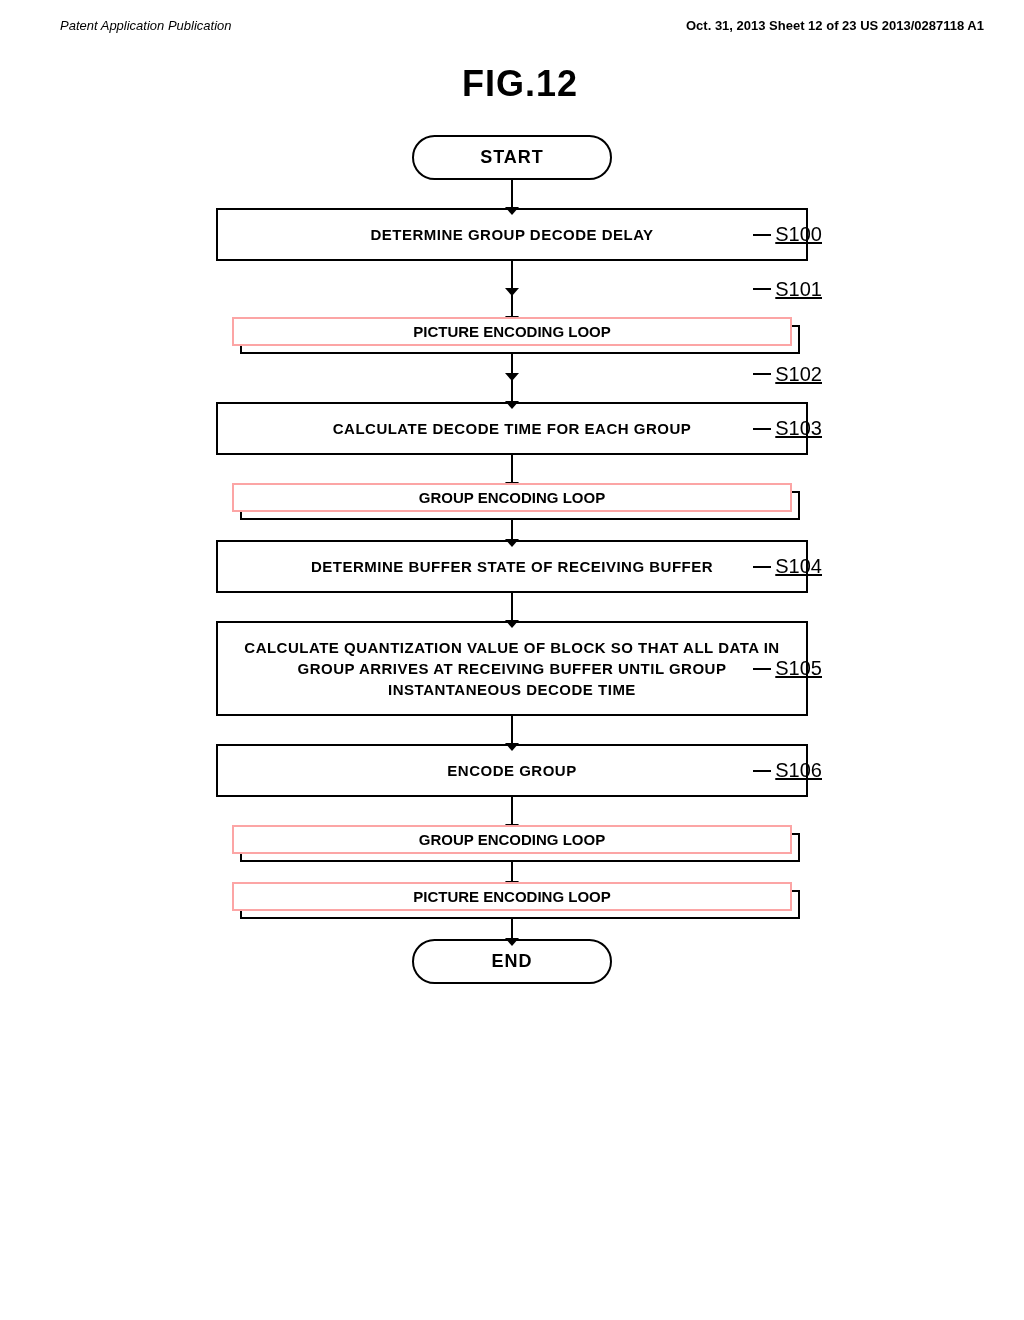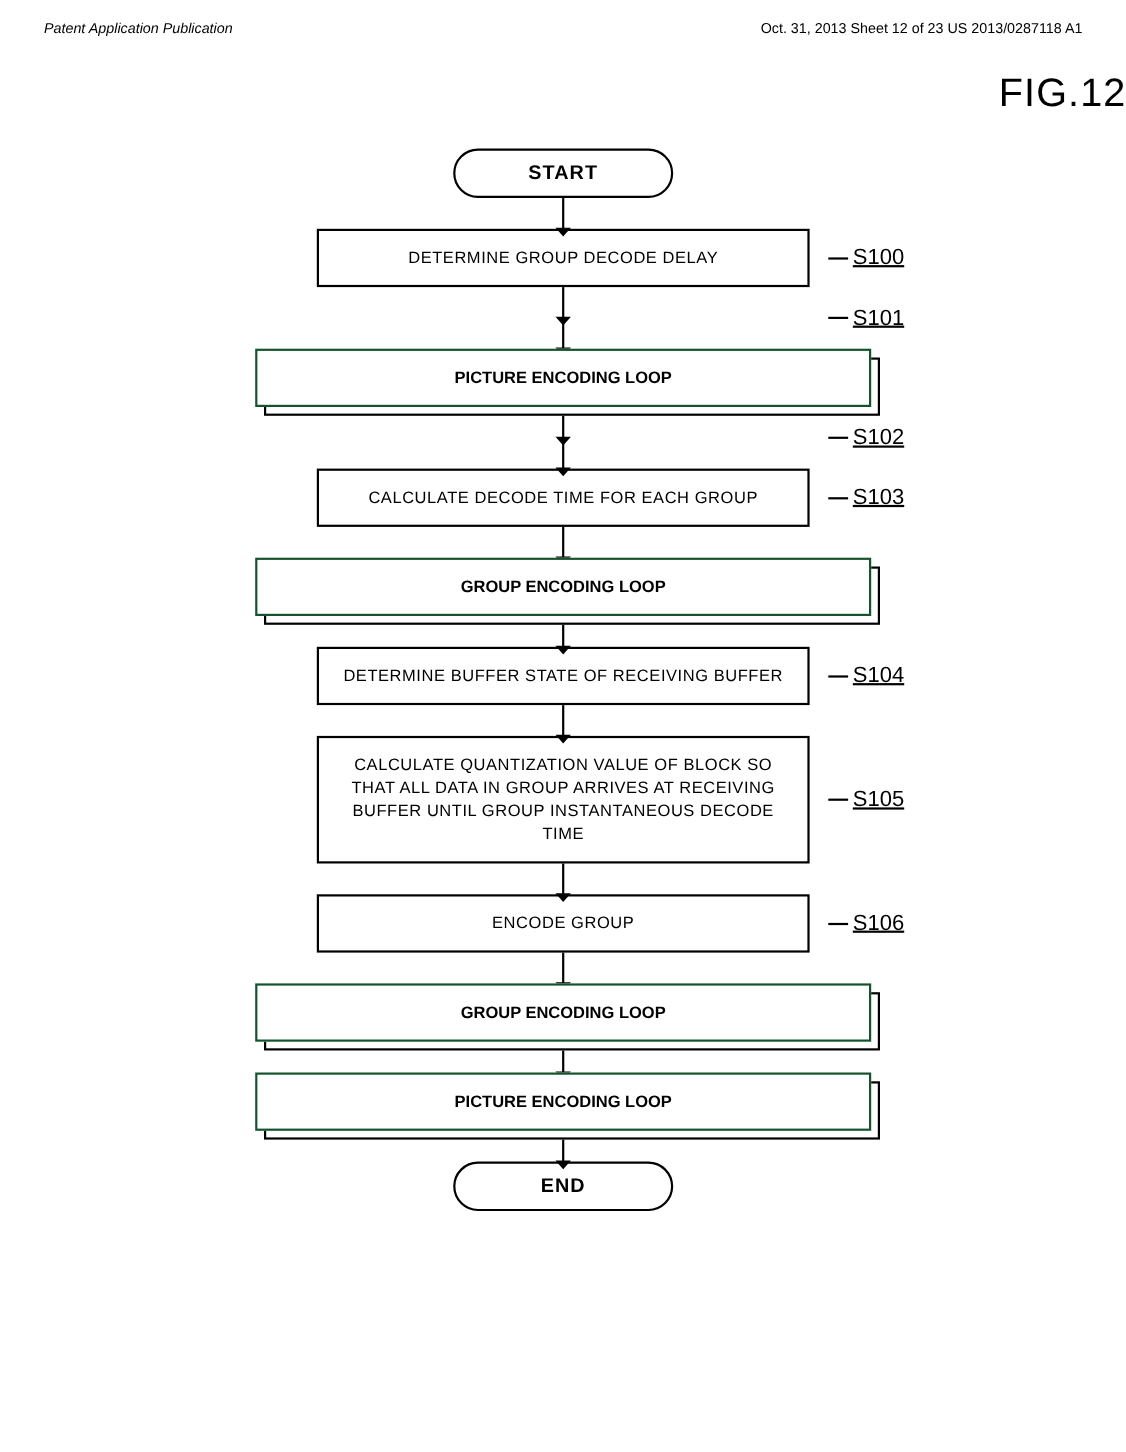--- a/index.html
+++ b/index.html
@@ -10,39 +10,39 @@
       width: 1024px;
       min-height: 1320px;
       position: relative;
       color: #000;
     }
 
     .header {
       display: flex;
       justify-content: space-between;
       align-items: center;
-      padding: 18px 40px 10px 40px;
+      padding: 18px 40px 10px 60px;
       font-size: 13px;
       border-bottom: none;
     }
 
     .header-left {
       font-style: italic;
       font-weight: normal;
     }
 
     .header-right {
-      font-weight: normal;
+      font-weight: bold;
       text-align: right;
     }
 
     .fig-title {
-      text-align: right;
+      text-align: center;
       font-size: 36px;
-      font-weight: normal;
+      font-weight: bold;
       margin: 20px 0 30px 16px;
       letter-spacing: 1px;
     }
 
     .flowchart {
       display: flex;
       flex-direction: column;
       align-items: center;
       gap: 0;
       padding: 0 60px;
@@ -77,39 +77,39 @@
       text-align: center;
       min-width: 200px;
       letter-spacing: 1px;
     }
 
     
     .box-rect {
       border: 2px solid #000;
       padding: 14px 20px;
       font-size: 15px;
-      font-weight: normal;
+      font-weight: bold;
       text-align: center;
-      width: 448px;
+      width: 592px;
       min-height: 48px;
       letter-spacing: 0.5px;
       line-height: 1.4;
       position: relative;
     }
 
     
     .loop-wrap {
       position: relative;
       width: 560px;
       margin: 0;
     }
 
     .loop-wrap .lbox {
-      border: 2px solid #14532d;
-      padding: 16px 30px;
+      border: 2px solid #fca5a5;
+      padding: 4px 30px;
       font-size: 15px;
       font-weight: bold;
       text-align: center;
       background: #fff;
       position: relative;
       z-index: 2;
     }
 
     .loop-wrap .lback {
       position: absolute;

